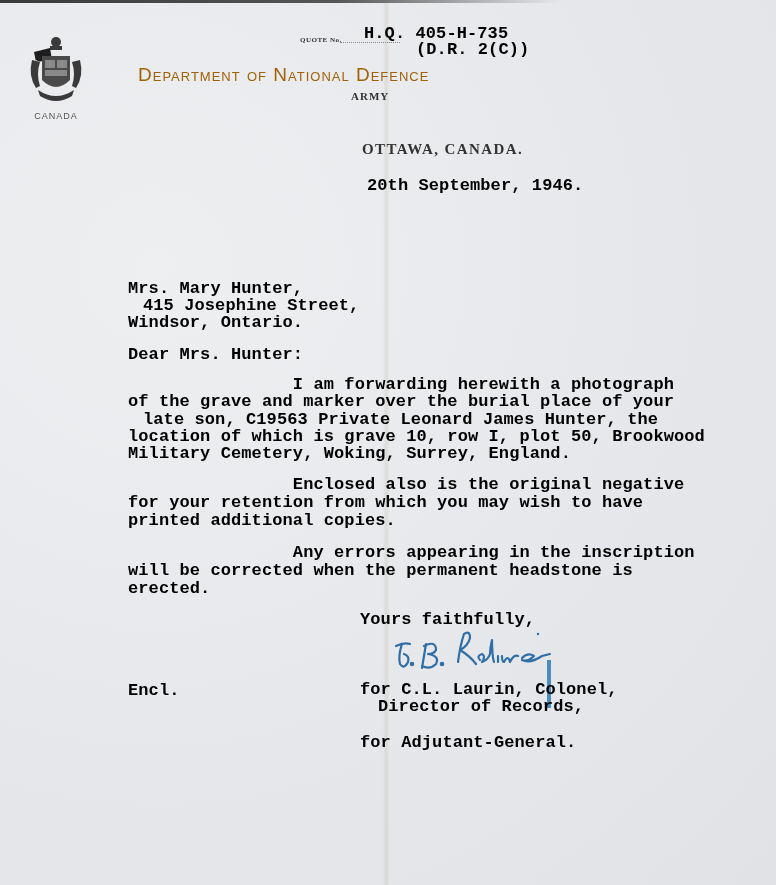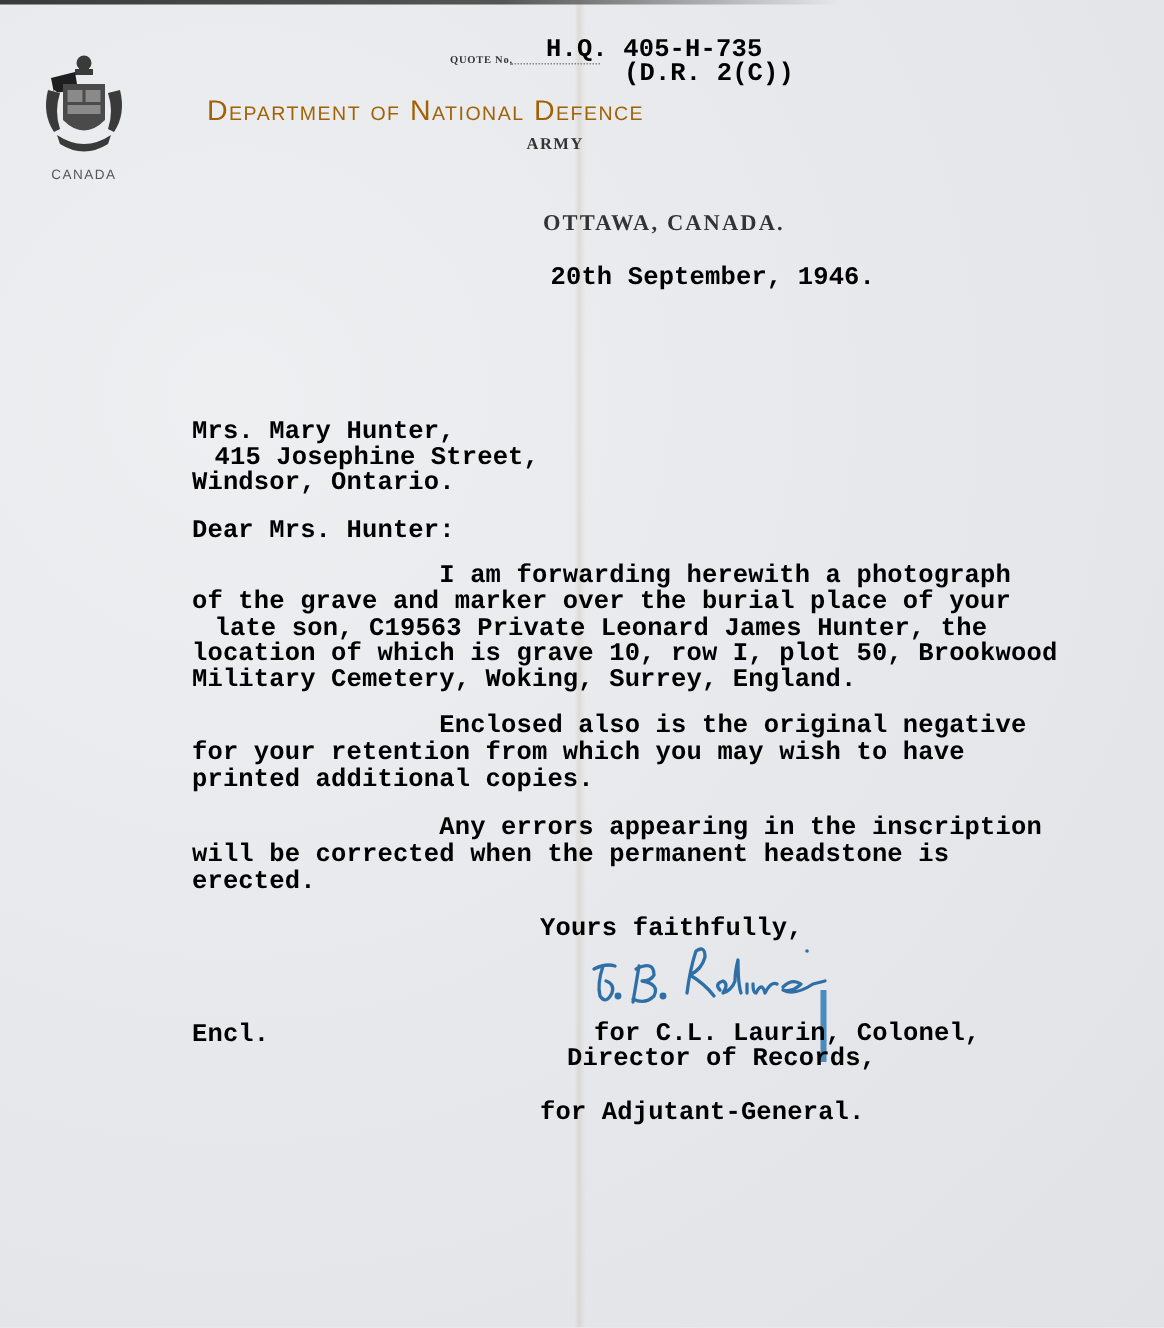--- a/index.html
+++ b/index.html
@@ -121,15 +121,15 @@
     <path d="M90 34 Q86 30 92 28 Q96 30 92 36 Q98 34 100 28 Q100 22 102 14 Q102 30 104 36"></path>
     <path d="M108 30 L108 36 M112 30 Q112 36 114 36 Q118 28 120 36 Q124 28 128 30"></path>
     <path d="M132 32 Q138 26 144 30 Q138 36 132 34 Q140 38 152 30 L160 28"></path>
   </g>
   <circle cx="148" cy="8" r="1.2" fill="#2f6fa8"></circle>
 </svg>
 <div class="ink-line"></div>
 
 <div class="type" style="left:128px; top:681px;">Encl.</div>
 
-<div class="type" style="left:360px; top:680px;margin-left:36px;">for C.L. Laurin, Colonel,</div>
+<div class="type" style="left:360px; top:680px;">for C.L. Laurin, Colonel,</div>
 <div class="type" style="left:378px; top:697px;">Director of Records,</div>
 <div class="type" style="left:360px; top:733px;">for Adjutant-General.</div>
 
 </body></html>

